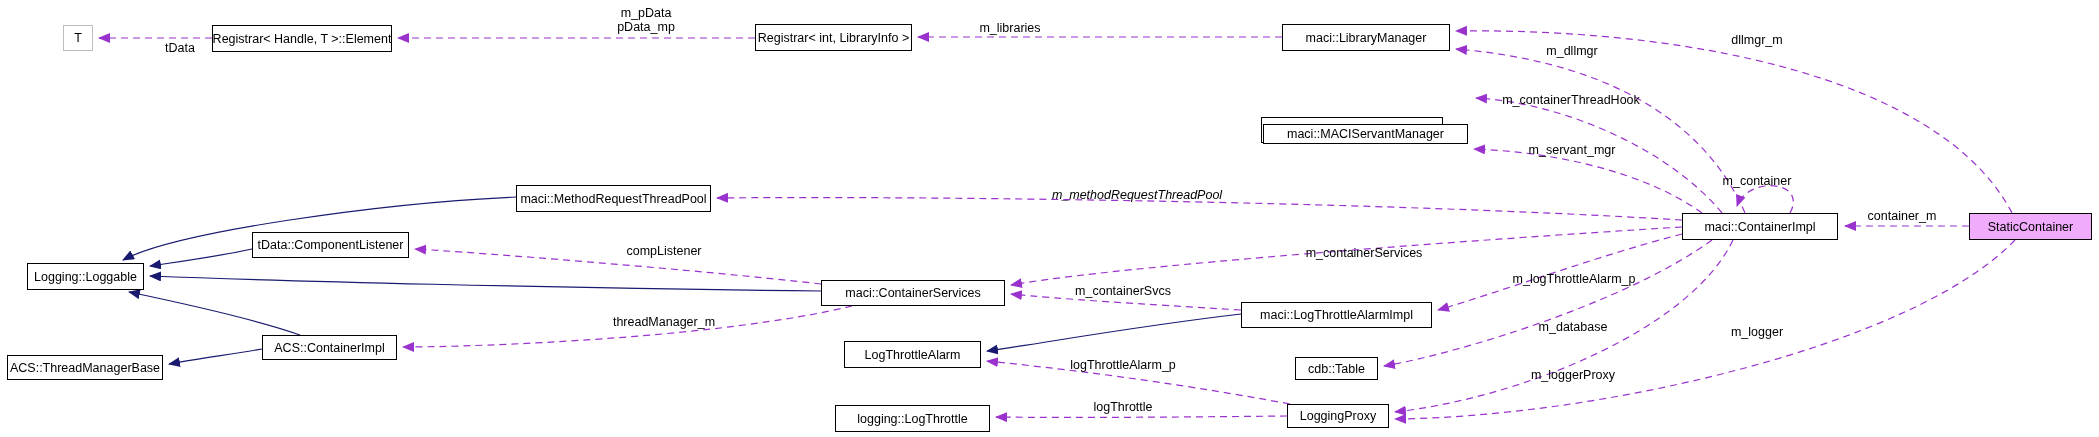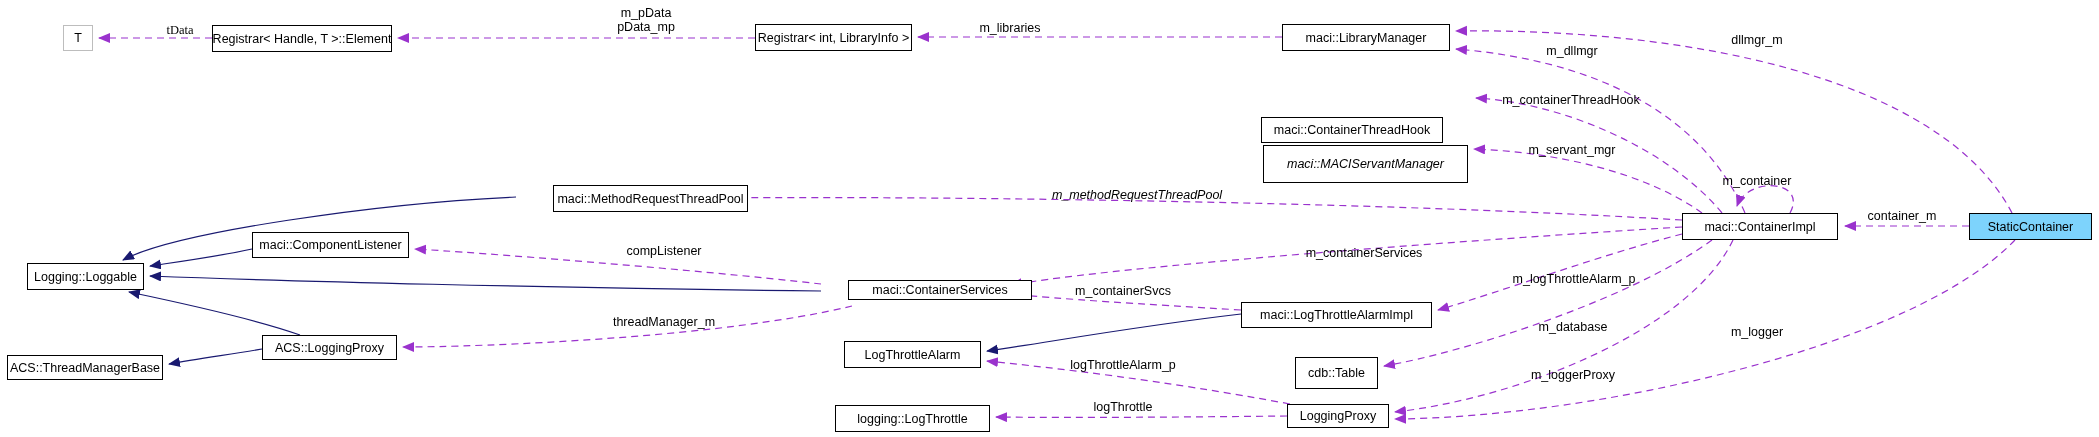--- a/index.html
+++ b/index.html
@@ -58,21 +58,21 @@
         <path d="M1287,416 C1190,417 1080,418 996,417" class="edge member" stroke="#9a32cd" marker-end="url(#arrow-member)"></path>
         <path d="M516,197 C380,203 175,232 123,260" class="edge inheritance" stroke="#191970" marker-end="url(#arrow-inherit)"></path>
         <path d="M252,249 C215,257 177,262 150,266" class="edge inheritance" stroke="#191970" marker-end="url(#arrow-inherit)"></path>
         <path d="M821,291 C550,288 280,281 150,276" class="edge inheritance" stroke="#191970" marker-end="url(#arrow-inherit)"></path>
         <path d="M300,335 C258,320 172,301 129,292" class="edge inheritance" stroke="#191970" marker-end="url(#arrow-inherit)"></path>
         <path d="M262,349 C232,354 198,359 169,364" class="edge inheritance" stroke="#191970" marker-end="url(#arrow-inherit)"></path>
         <path d="M1241,314 C1130,327 1045,343 987,351" class="edge inheritance" stroke="#191970" marker-end="url(#arrow-inherit)"></path>
       </g>
   </svg>
   <div id="node-layer">
-      <div class="edge-label" style="left: 180px; top: 31px; font-family: Liberation Serif, serif;">tData</div>
+      <div class="edge-label" style="left: 180px; top: 49px;">tData</div>
       <div class="edge-label" style="left: 646px; top: 21px;">m_pData
 pData_mp</div>
       <div class="edge-label" style="left: 1002px; top: 29px; margin-left: 8px;">m_libraries</div>
       <div class="edge-label" style="left: 1572px; top: 52px;">m_dllmgr</div>
       <div class="edge-label" style="left: 1757px; top: 41px;">dllmgr_m</div>
       <div class="edge-label" style="left: 1571px; top: 101px;">m_containerThreadHook</div>
       <div class="edge-label" style="left: 1572px; top: 151px;">m_servant_mgr</div>
       <div class="edge-label" style="left: 1137px; top: 196px; font-style: italic;">m_methodRequestThreadPool</div>
       <div class="edge-label" style="left: 1757px; top: 182px;">m_container</div>
       <div class="edge-label" style="left: 1902px; top: 217px;">container_m</div>
@@ -84,28 +84,28 @@
       <div class="edge-label" style="left: 1573px; top: 328px;">m_database</div>
       <div class="edge-label" style="left: 1573px; top: 376px;">m_loggerProxy</div>
       <div class="edge-label" style="left: 1757px; top: 333px;">m_logger</div>
       <div class="edge-label" style="left: 1123px; top: 366px;">logThrottleAlarm_p</div>
       <div class="edge-label" style="left: 1123px; top: 408px;">logThrottle</div>
       <div class="node template-param" style="left: 63px; top: 25px; width: 30px; height: 26px;">T</div>
       <div class="node" style="left: 212px; top: 25px; width: 180px; height: 27px;">Registrar&lt; Handle, T &gt;::Element</div>
       <div class="node" style="left: 755px; top: 24px; width: 157px; height: 27px;">Registrar&lt; int, LibraryInfo &gt;</div>
       <div class="node" style="left: 1282px; top: 24px; width: 168px; height: 27px;">maci::LibraryManager</div>
       <div class="node" style="left: 1261px; top: 85px; width: 182px; height: 26px; margin-top: 32px;">maci::ContainerThreadHook</div>
-      <div class="node" style="left: 1263px; top: 145px; width: 205px; height: 38px; font-style: italic;">maci::MACIServantManager</div>
-      <div class="node" style="left: 516px; top: 185px; width: 195px; height: 27px; margin-left: 37px;">maci::MethodRequestThreadPool</div>
-      <div class="node" style="left: 252px; top: 232px; width: 157px; height: 26px;">maci::ComponentListener</div>
+      <div class="node" style="left: 1263px; top: 124px; width: 205px; height: 20px;">maci::MACIServantManager</div>
+      <div class="node" style="left: 516px; top: 185px; width: 195px; height: 27px;">maci::MethodRequestThreadPool</div>
+      <div class="node" style="left: 252px; top: 232px; width: 157px; height: 26px;">tData::ComponentListener</div>
       <div class="node" style="left: 27px; top: 263px; width: 117px; height: 27px;">Logging::Loggable</div>
-      <div class="node" style="left: 848px; top: 280px; width: 184px; height: 20px;">maci::ContainerServices</div>
-      <div class="node" style="left: 262px; top: 335px; width: 135px; height: 25px;">ACS::LoggingProxy</div>
+      <div class="node" style="left: 821px; top: 280px; width: 184px; height: 26px;">maci::ContainerServices</div>
+      <div class="node" style="left: 262px; top: 335px; width: 135px; height: 25px;">ACS::ContainerImpl</div>
       <div class="node" style="left: 7px; top: 355px; width: 156px; height: 25px;">ACS::ThreadManagerBase</div>
       <div class="node" style="left: 844px; top: 341px; width: 137px; height: 27px;">LogThrottleAlarm</div>
       <div class="node" style="left: 835px; top: 405px; width: 155px; height: 27px;">logging::LogThrottle</div>
       <div class="node" style="left: 1241px; top: 302px; width: 191px; height: 26px;">maci::LogThrottleAlarmImpl</div>
-      <div class="node" style="left: 1295px; top: 357px; width: 83px; height: 32px;">cdb::Table</div>
+      <div class="node" style="left: 1295px; top: 357px; width: 83px; height: 23px;">cdb::Table</div>
       <div class="node" style="left: 1287px; top: 404px; width: 102px; height: 24px;">LoggingProxy</div>
       <div class="node" style="left: 1682px; top: 213px; width: 156px; height: 27px;">maci::ContainerImpl</div>
-      <div class="node current" style="left: 1969px; top: 213px; width: 123px; height: 27px; background: #7dd3fc;">StaticContainer</div>
+      <div class="node current" style="left: 1969px; top: 213px; width: 123px; height: 27px; background: #f0abfc;">StaticContainer</div>
     </div>
 </div>
 
 </body></html>

